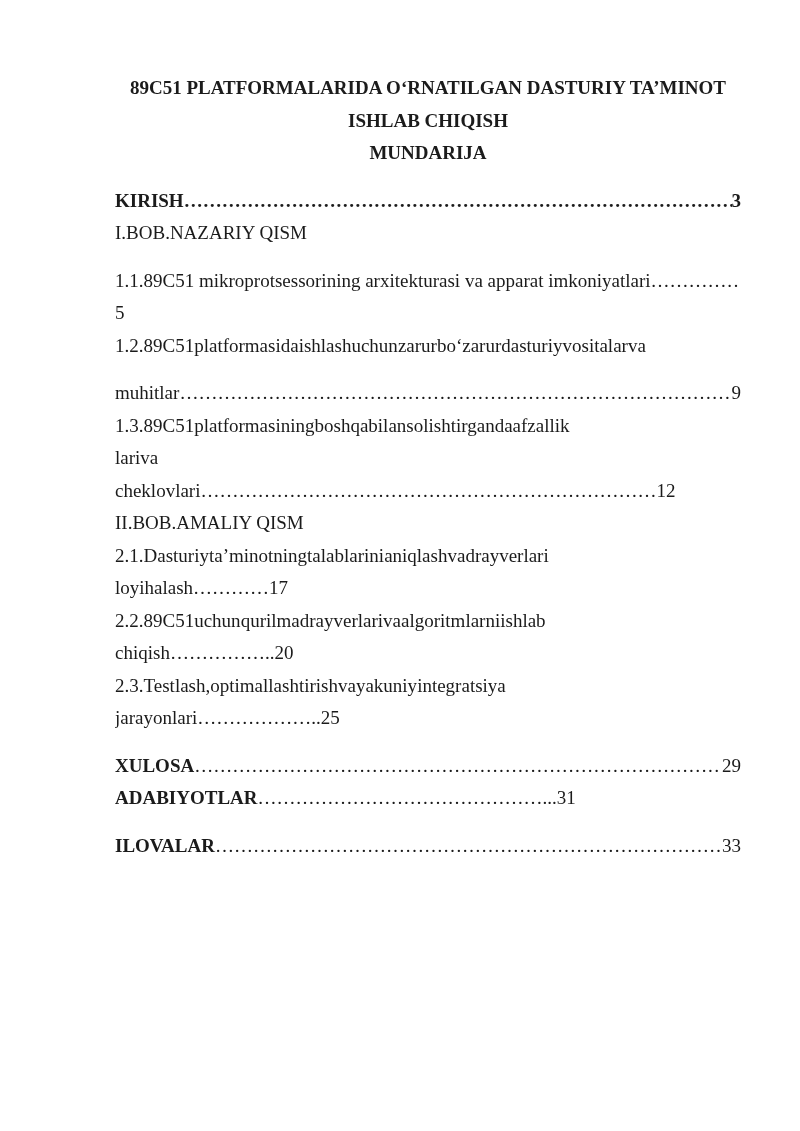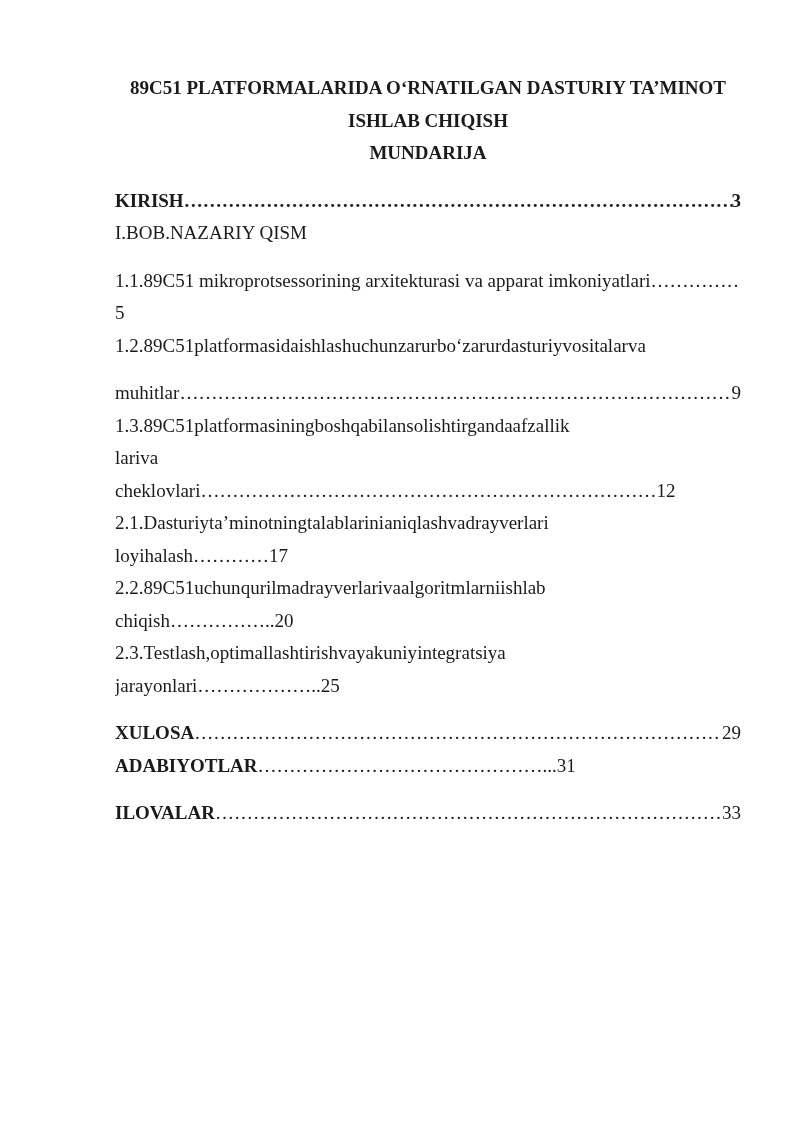--- a/index.html
+++ b/index.html
@@ -87,20 +87,21 @@
       <span>afzallik</span>
     </div>
     <div class="line jst">
       <span>lari</span>
       <span>va</span>
     </div>
     <div class="line">
       <span>cheklovlari</span><span>………………………………………………………………</span><span>12</span>
     </div>
 
+    <div class="line h">II.BOB.AMALIY QISM</div>
 
     <div class="line jst">
       <span>2.1.Dasturiy</span>
       <span>ta’minotning</span>
       <span>talablarini</span>
       <span>aniqlash</span>
       <span>va</span>
       <span>drayverlari</span>
     </div>
     <div class="line">

